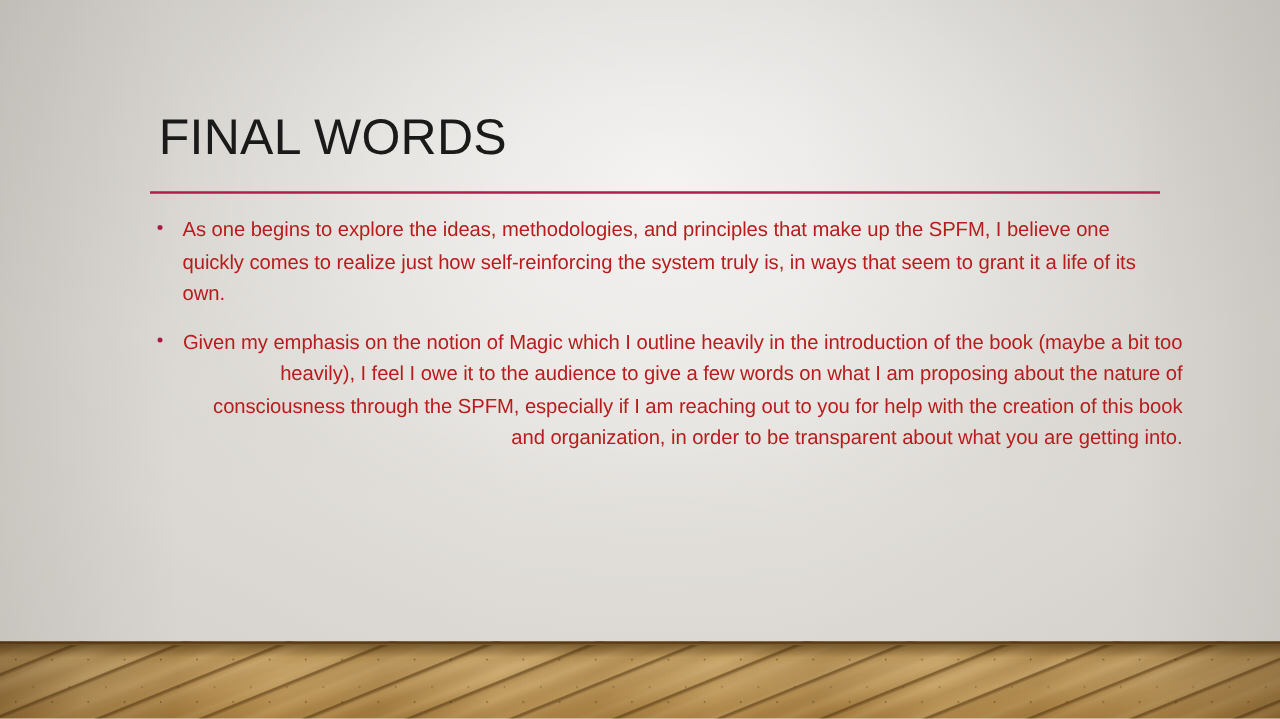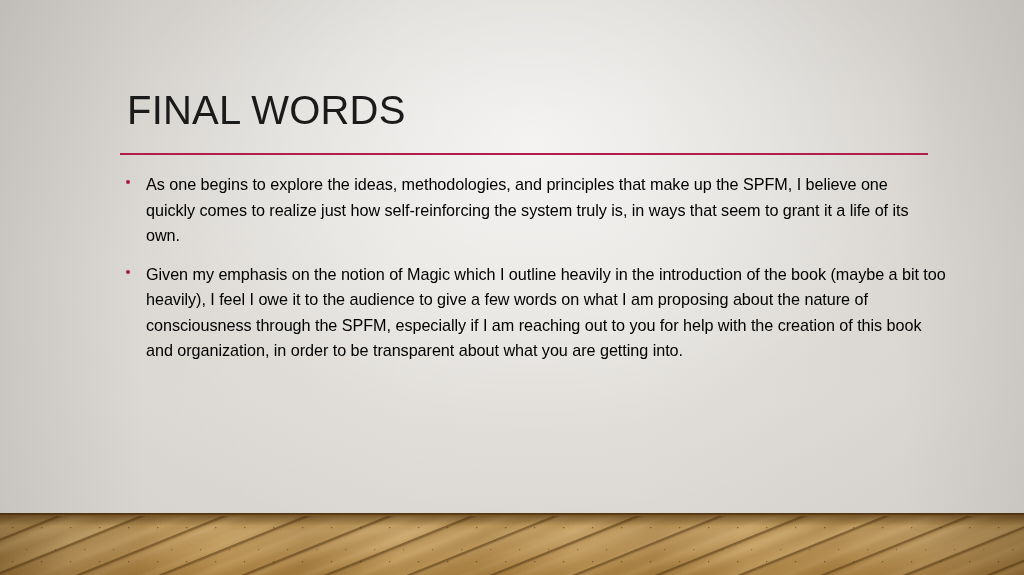--- a/index.html
+++ b/index.html
@@ -213,27 +213,27 @@
     left: 6px;
     top: 8px;
     width: 4px;
     height: 4px;
     border-radius: 50%;
     background: #a81b45;
   }
   .bullet-text {
     font-size: 16.2px;
     line-height: 25.5px;
-    color: #000000;
+    color: #b91c1c;
     font-weight: 400;
     letter-spacing: -0.05px;
     font-family: "Liberation Sans", sans-serif;
   }
   .w-a { width: 792px; }
-  .w-b { width: 800px; }
+  .w-b { width: 800px; text-align: right; }
   .w-c { width: 745px; }
 </style>
 </head>
 <body>
 
 <div class="slide">
 
   <div class="wall"></div>
   <div class="wall-vignette"></div>
   <div class="wall-shadow-bottom"></div>

